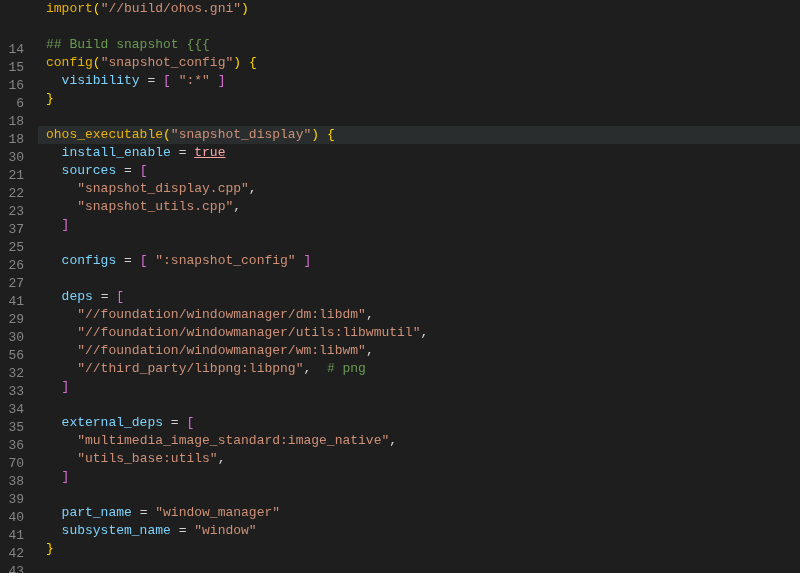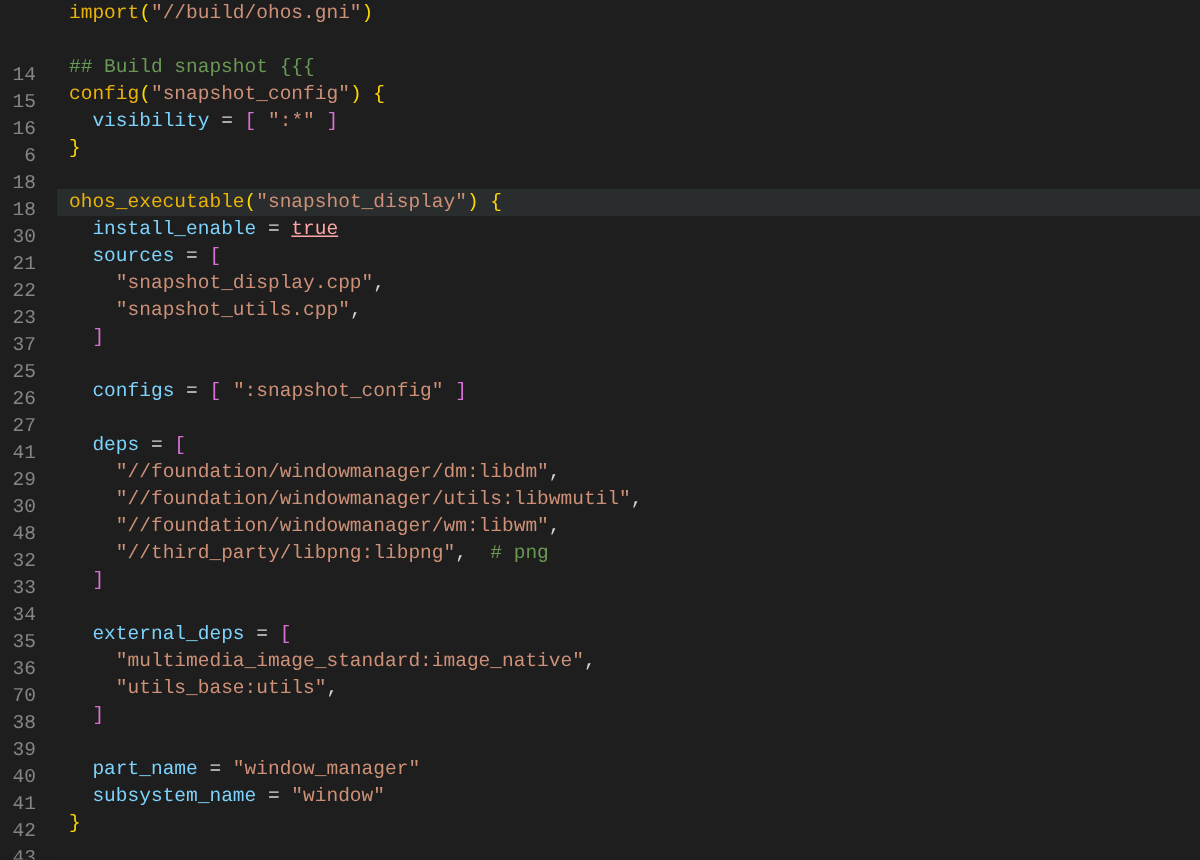--- a/index.html
+++ b/index.html
@@ -68,21 +68,21 @@
       <div class="ln">21</div>
       <div class="ln">22</div>
       <div class="ln">23</div>
       <div class="ln">37</div>
       <div class="ln">25</div>
       <div class="ln">26</div>
       <div class="ln">27</div>
       <div class="ln">41</div>
       <div class="ln">29</div>
       <div class="ln">30</div>
-      <div class="ln">48</div>
+      <div class="ln">56</div>
       <div class="ln">32</div>
       <div class="ln">33</div>
       <div class="ln">34</div>
       <div class="ln">35</div>
       <div class="ln">36</div>
       <div class="ln">70</div>
       <div class="ln">38</div>
       <div class="ln">39</div>
       <div class="ln">40</div>
       <div class="ln">41</div>

